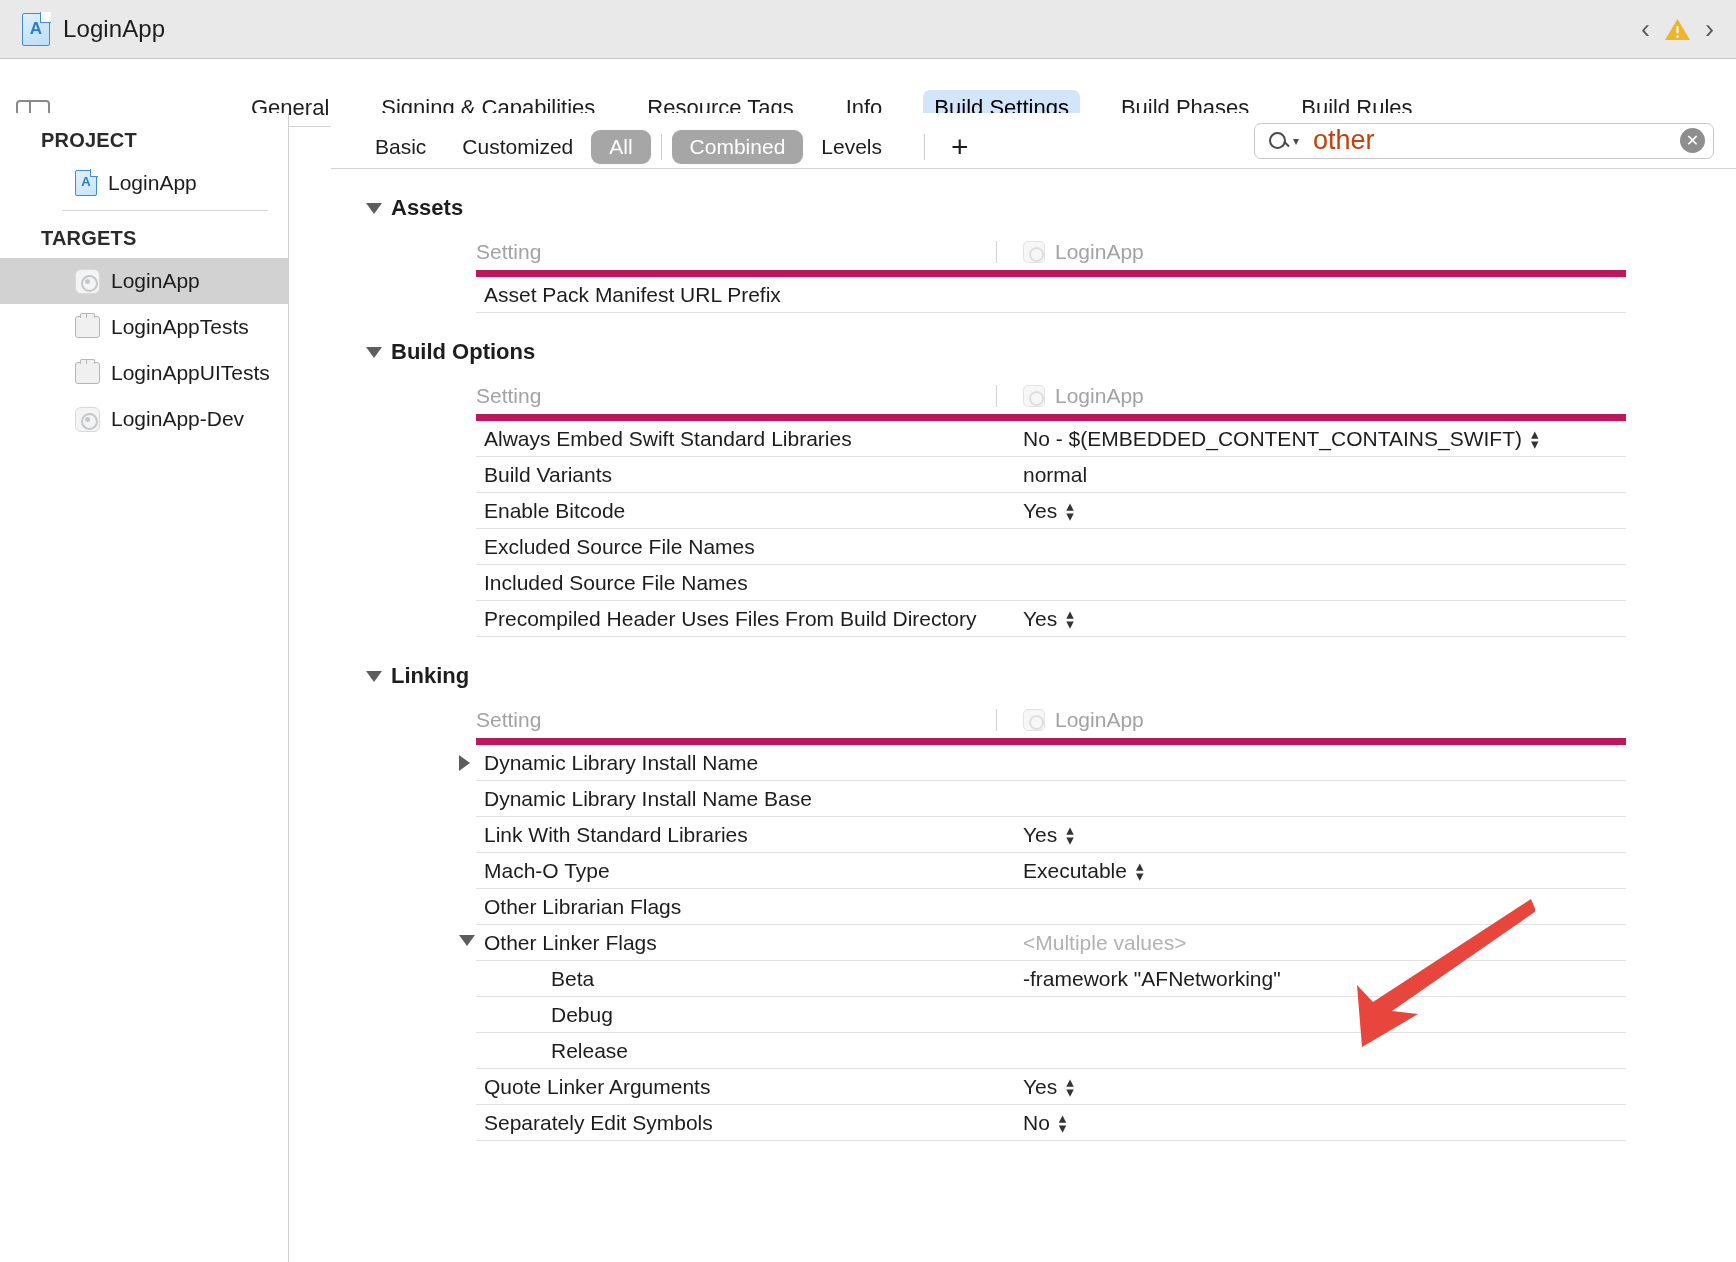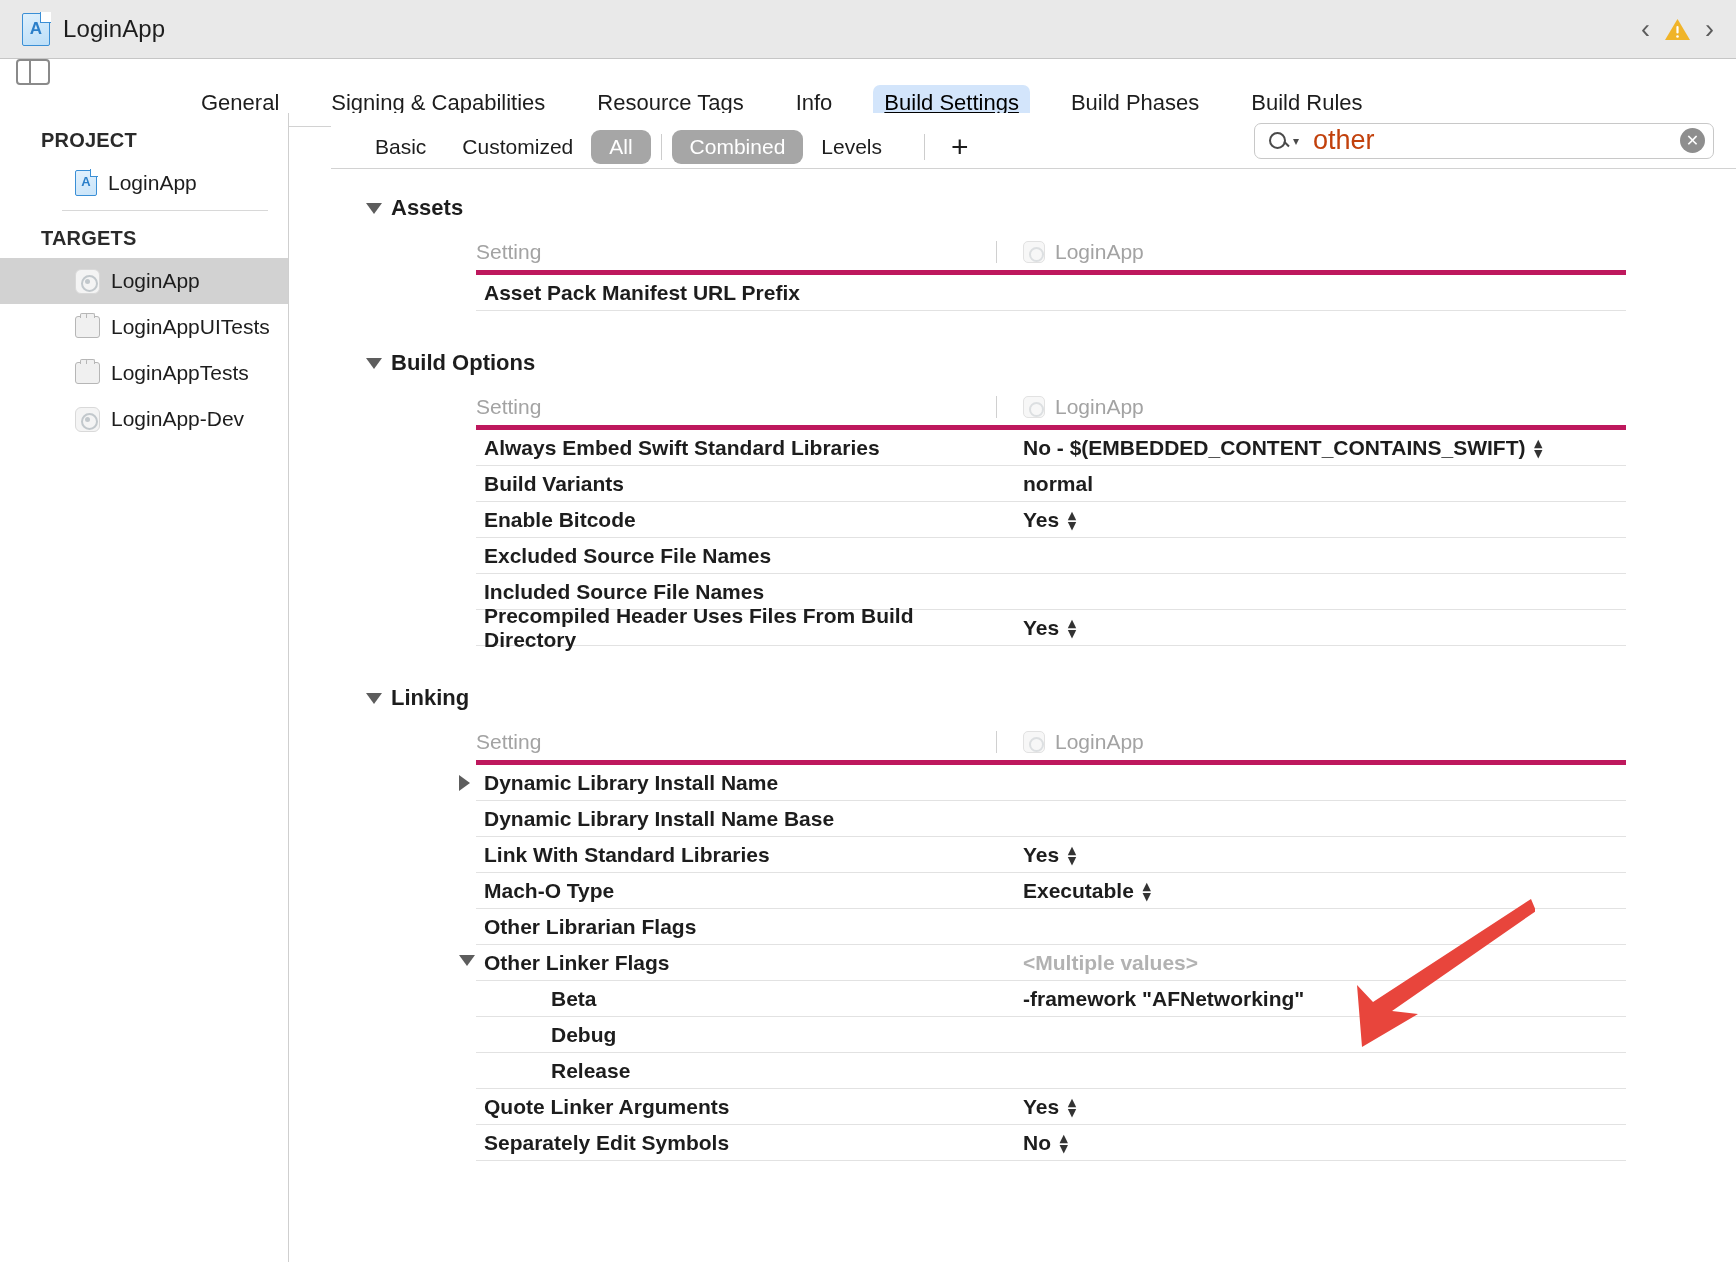--- a/index.html
+++ b/index.html
@@ -46,21 +46,21 @@
   .doc-icon .glyph {
     position: absolute; left: 0; right: 0; top: 7px;
     text-align: center; font-size: 17px; color: #2b7fc9; font-weight: 700;
     line-height: 1;
   }
 
   
   .tabbar {
     position: absolute; left: 0; top: 59px; width: 1736px; height: 68px;
     background: #ffffff; border-bottom: 1px solid #d2d2d2;
-    display: flex; align-items: flex-start; flex-direction: column;
+    display: flex; align-items: flex-end;
   }
   .sidebar-toggle {
     width: 34px; height: 26px; margin-left: 16px;
     border: 2px solid #8a8a8a; border-radius: 4px;
     position: relative; flex: none;
   }
   .sidebar-toggle::after {
     content: ""; position: absolute; left: 11px; top: 0; bottom: 0;
     width: 2px; background: #8a8a8a;
   }
@@ -204,21 +204,21 @@
   }
   .ghost-target {
     width: 22px; height: 22px; border-radius: 5px;
     background: #f7f7f7; border: 1px solid #e2e2e2; position: relative; flex: none;
   }
   .ghost-target::before {
     content: ""; position: absolute; left: 50%; top: 50%;
     width: 11px; height: 11px; margin: -5.5px 0 0 -5.5px;
     border: 2px solid #dcdfe1; border-radius: 50%;
   }
-  .rows { margin: 0 110px 13px 145px; border-top: 5px solid #be185d; font-weight: bold; }
+  .rows { margin: 0 110px 0 145px; border-top: 7px solid #be185d; }
   .row {
     display: flex; align-items: center; height: 36px;
     border-bottom: 1px solid #e2e2e2; font-size: 21px; color: #1d1d1d;
   }
   .row .name { width: 520px; display: flex; align-items: center; position: relative; }
   .row .name .label { padding-left: 8px; }
   .row.sub .name .label { padding-left: 75px; }
   .row .name .disc { position: absolute; left: -17px; top: 50%; margin-top: -8px; }
   .row .value { padding-left: 27px; display: flex; align-items: center; gap: 9px; white-space: nowrap; }
   .row .value.placeholder { color: #b2b2b2; }
@@ -282,25 +282,25 @@
       <span>LoginApp</span>
     </div>
     <div class="side-sep"></div>
     <div class="side-head">TARGETS</div>
     <div class="side-row selected">
       <div class="target-icon"></div>
       <span>LoginApp</span>
     </div>
     <div class="side-row">
       <div class="test-icon"></div>
-      <span>LoginAppUITests</span>
+      <span>LoginAppTests</span>
     </div>
     <div class="side-row">
       <div class="test-icon"></div>
-      <span>LoginAppTests</span>
+      <span>LoginAppUITests</span>
     </div>
     <div class="side-row">
       <div class="target-icon"></div>
       <span>LoginApp-Dev</span>
     </div>
   </div>
 
   <div class="filterbar">
     <div class="seg-group">
       <div class="seg">Basic</div>

